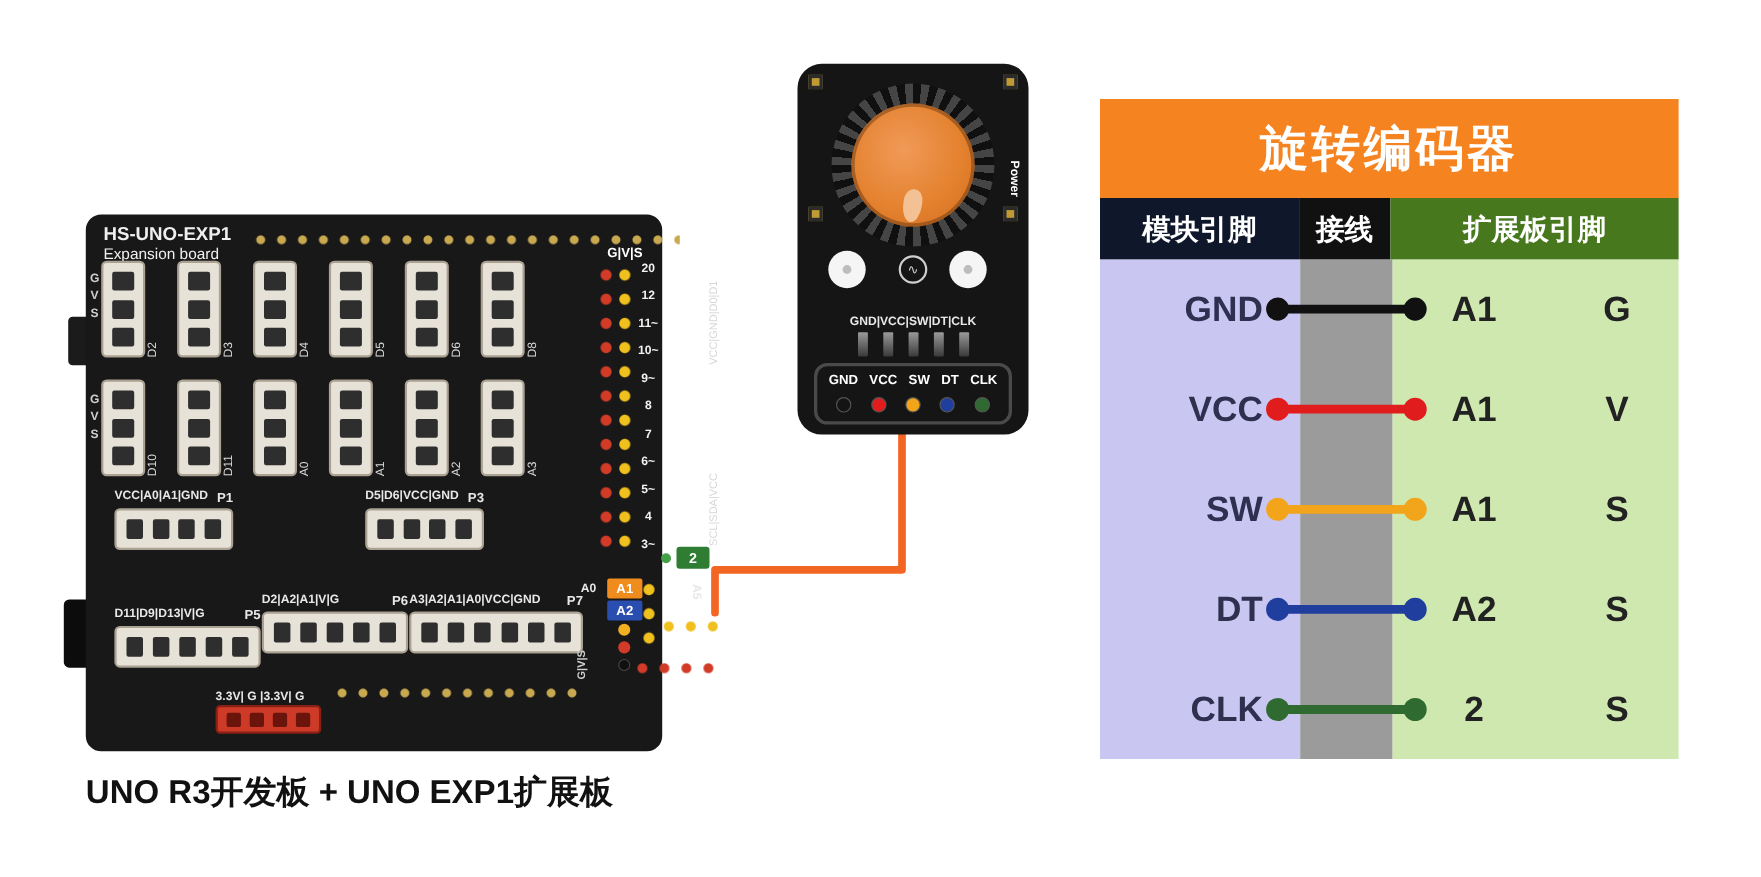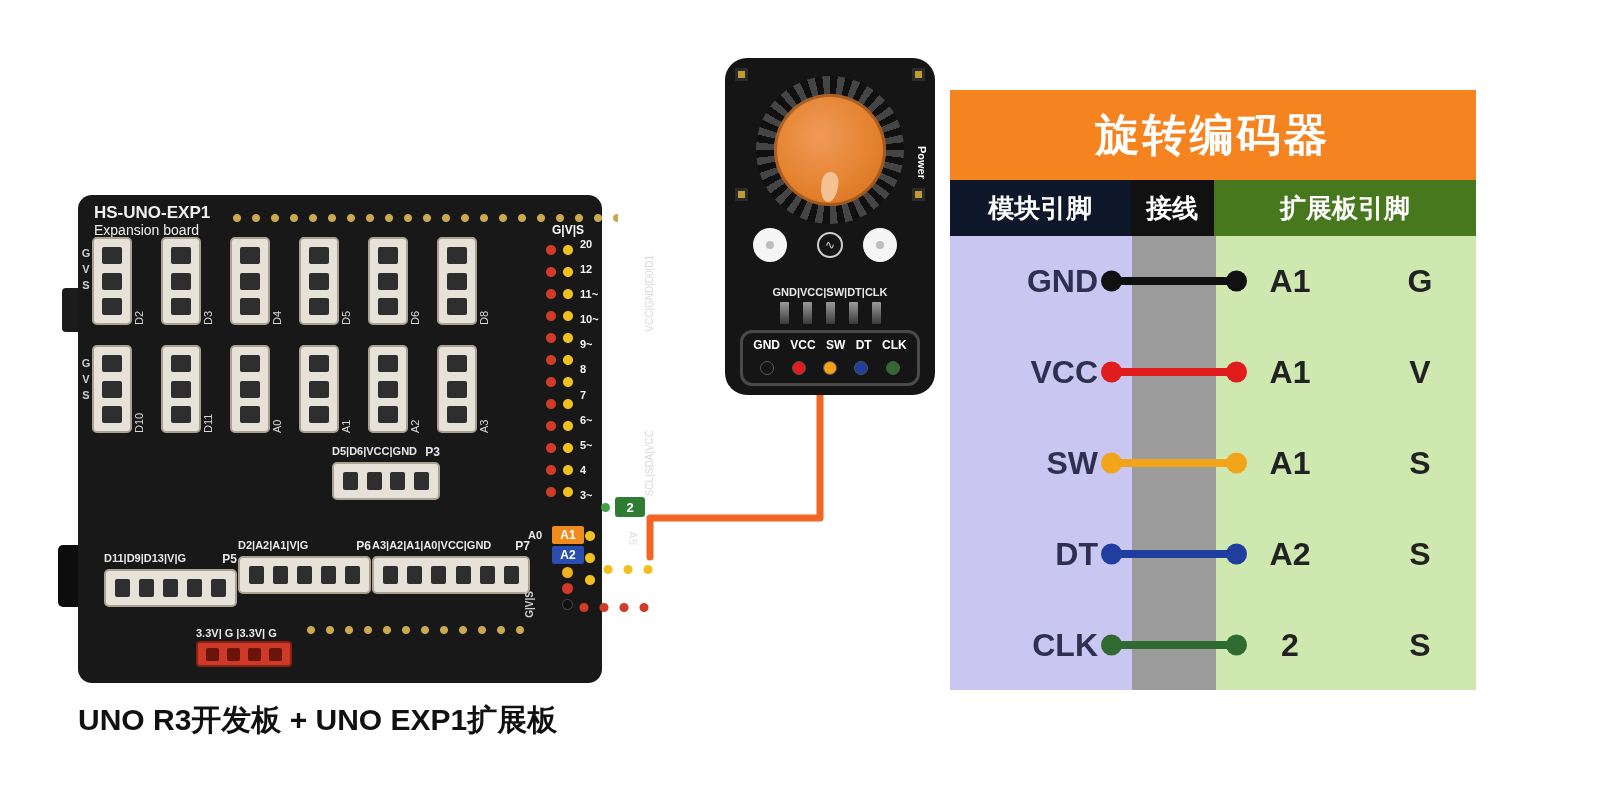--- a/index.html
+++ b/index.html
@@ -2,21 +2,21 @@
 <html><head>
 <meta charset="utf-8">
 <style>
   * { margin:0; padding:0; box-sizing:border-box; }
   body { background:#fff; }
   .stage { position:relative; width:1601px; height:797px; background:#fff; overflow:hidden;
            font-family:"Liberation Sans", sans-serif; }
 
   
   .board { position:absolute; left:78px; top:195px; width:524px; height:488px;
-           background:#181818; border-radius:14px; }
+           background:#181818; border-radius:14px;text-align:center; }
   .board-title { position:absolute; left:16px; top:8px; color:#efefef; font-size:17px; font-weight:bold; }
   .board-sub   { position:absolute; left:16px; top:27px; color:#efefef; font-size:14px; }
   .dotstrip { position:absolute; height:14px;
               background-image:radial-gradient(circle at 9px 7px, #c9a94f 3.5px, rgba(0,0,0,0) 4.5px);
               background-size:19px 14px; }
   #dots-top    { left:150px; top:16px;  width:390px; }
   #dots-bottom { left:224px; top:428px; width:230px; }
 
   .railv { position:absolute; writing-mode:vertical-rl; text-orientation:upright;
            color:#cfcfcf; font-size:11px; font-weight:bold; letter-spacing:4px; }
@@ -129,21 +129,21 @@
                        justify-content:space-evenly; }
   .mplabel { color:#fff; font-weight:bold; font-size:12px; }
   #module-pin-dots { position:absolute; left:0; top:28px; width:100%; display:flex;
                      justify-content:space-evenly; }
   .mpdot { width:14px; height:14px; border-radius:50%; border:1px solid #555; }
 
   
   #wire-svg { position:absolute; left:0; top:0; width:1601px; height:797px; pointer-events:none; }
 
   
-  .table { position:absolute; left:950px; top:90px; width:526px; height:600px;border-radius:24px; }
+  .table { position:absolute; left:1000px; top:90px; width:526px; height:600px;border-radius:24px; }
   .table-title { height:90px; background:#f5831f; color:#fff; font-size:44px; font-weight:bold;
                  display:flex; align-items:center; justify-content:center; letter-spacing:3px; }
   .table-headers { display:flex; height:56px; }
   .th { color:#fff; font-size:26px; font-weight:bold; display:flex; align-items:center;
         justify-content:center; }
   .th:nth-child(1){width:182px} .th:nth-child(2){width:84px} .th:nth-child(3){width:264px}
   .table-body { position:relative; height:454px; display:flex; flex-direction:column; }
   #table-col-bgs { position:absolute; left:0; top:0; width:100%; height:100%; }
   .colbg { position:absolute; top:0; height:100%; }
   #table-rows { position:relative; flex:1; display:flex; flex-direction:column; }
@@ -273,20 +273,32 @@
         <div class="vwrap">
           <div class="vconn">
             <div class="slot"></div>
             <div class="slot"></div>
             <div class="slot"></div>
           </div>
           <div class="vlabel">A3</div>
         </div>
       </div>
     <div id="conn-row-3" class="connrowh">
+        <div class="hport" style="left: 12px; width: 108px;">
+          <div class="hlabel">
+            <div class="hpins">VCC|A0|A1|GND</div>
+            <div class="hname">P1</div>
+          </div>
+          <div class="hconn">
+            <div class="hslot"></div>
+            <div class="hslot"></div>
+            <div class="hslot"></div>
+            <div class="hslot"></div>
+          </div>
+        </div>
         <div class="hport" style="left: 240px; width: 108px;">
           <div class="hlabel">
             <div class="hpins">D5|D6|VCC|GND</div>
             <div class="hname">P3</div>
           </div>
           <div class="hconn">
             <div class="hslot"></div>
             <div class="hslot"></div>
             <div class="hslot"></div>
             <div class="hslot"></div>

